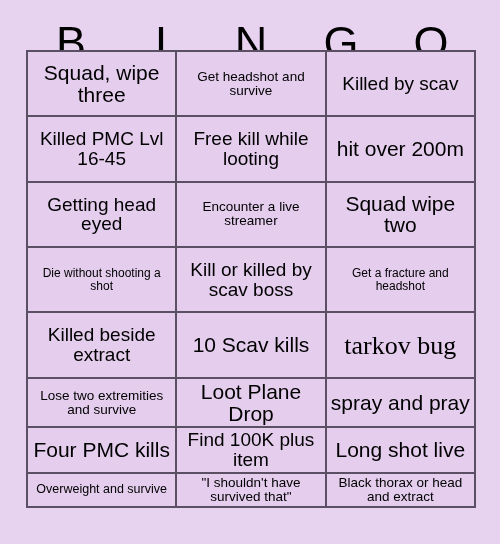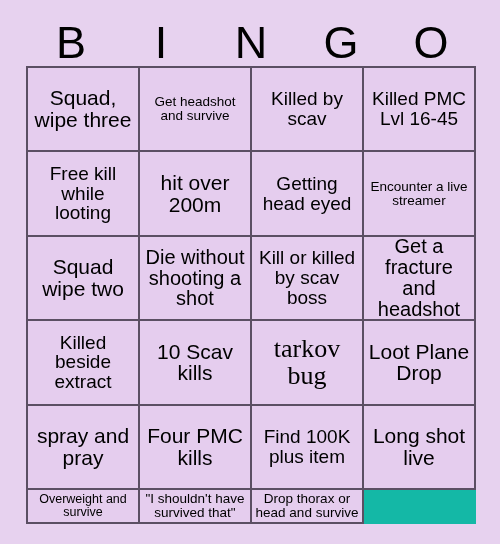--- a/index.html
+++ b/index.html
@@ -37,30 +37,30 @@
     line-height: 46px;
     font-weight: 400;
     color: #000000;
     letter-spacing: 0px;
     user-select: none;
   }
   
   #bingo-grid {
     position: absolute;
     left: 26px;
-    top: 66px;
+    top: 50px;
     width: 450px;
     height: 458px;
     box-sizing: border-box;
     border-top: 2px solid #5b4f63;
     border-left: 2px solid #5b4f63;
     display: grid;
-    grid-template-columns: repeat(4, 1fr);
+    grid-template-columns: repeat(3, 1fr);
     grid-template-rows: repeat(5, 1fr);
-    background: #14b8a6;
+    background: #84cc16;
     gap: 0;
   }
   .bingo-cell {
     box-sizing: border-box;
     background: #e5cdee;
     border-right: 2px solid #5b4f63;
     border-bottom: 2px solid #5b4f63;
     display: flex;
     align-items: center;
     justify-content: center;
@@ -72,21 +72,21 @@
   .cell-text {
     display: block;
     width: 100%;
     line-height: 1.04;
     word-wrap: break-word;
   }
   
   .fs-xl  { font-size: 26px; font-family: Liberation Serif, serif; }
   .fs-lg  { font-size: 21px; }
   .fs-md  { font-size: 19px; }
-  .fs-sm  { font-size: 20px; }
+  .fs-sm  { font-size: 12px; }
   .fs-xs  { font-size: 13.5px; }
   .fs-xxs { font-size: 12.5px; }
 </style>
 </head>
 <body>
 
 <div id="bingo-card">
 
   <div id="header-row">
     <div class="header-letter">B</div>
@@ -136,20 +136,23 @@
       <div class="bingo-cell">
         <span class="cell-text fs-md">Killed beside extract</span>
       </div>
       <div class="bingo-cell">
         <span class="cell-text fs-lg">10 Scav kills</span>
       </div>
       <div class="bingo-cell">
         <span class="cell-text fs-xl">tarkov bug</span>
       </div>
       <div class="bingo-cell">
+        <span class="cell-text fs-xs">Lose two extremities and survive</span>
+      </div>
+      <div class="bingo-cell">
         <span class="cell-text fs-lg">Loot Plane Drop</span>
       </div>
       <div class="bingo-cell">
         <span class="cell-text fs-lg">spray and pray</span>
       </div>
       <div class="bingo-cell">
         <span class="cell-text fs-lg">Four PMC kills</span>
       </div>
       <div class="bingo-cell">
         <span class="cell-text fs-md">Find 100K plus item</span>
@@ -157,17 +160,17 @@
       <div class="bingo-cell">
         <span class="cell-text fs-lg">Long shot live</span>
       </div>
       <div class="bingo-cell">
         <span class="cell-text fs-xxs">Overweight and survive</span>
       </div>
       <div class="bingo-cell">
         <span class="cell-text fs-xs">"I shouldn't have survived that"</span>
       </div>
       <div class="bingo-cell">
-        <span class="cell-text fs-xs">Drop thorax or head and survive</span>
+        <span class="cell-text fs-xs">Black thorax or head and extract</span>
       </div>
     </div>
 
 </div>
 
 </body></html>

